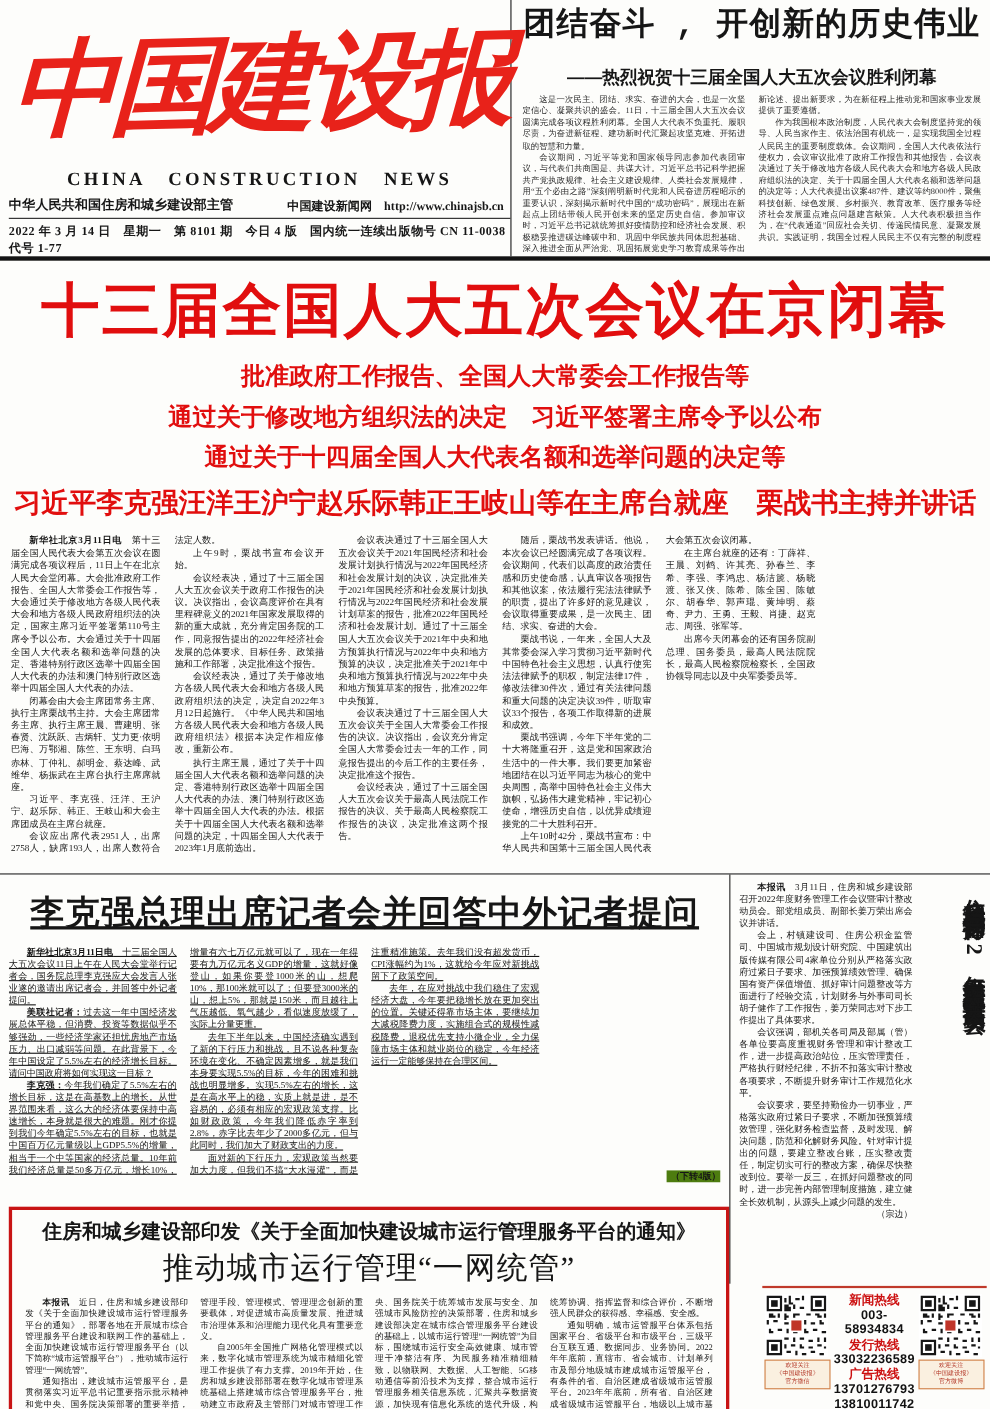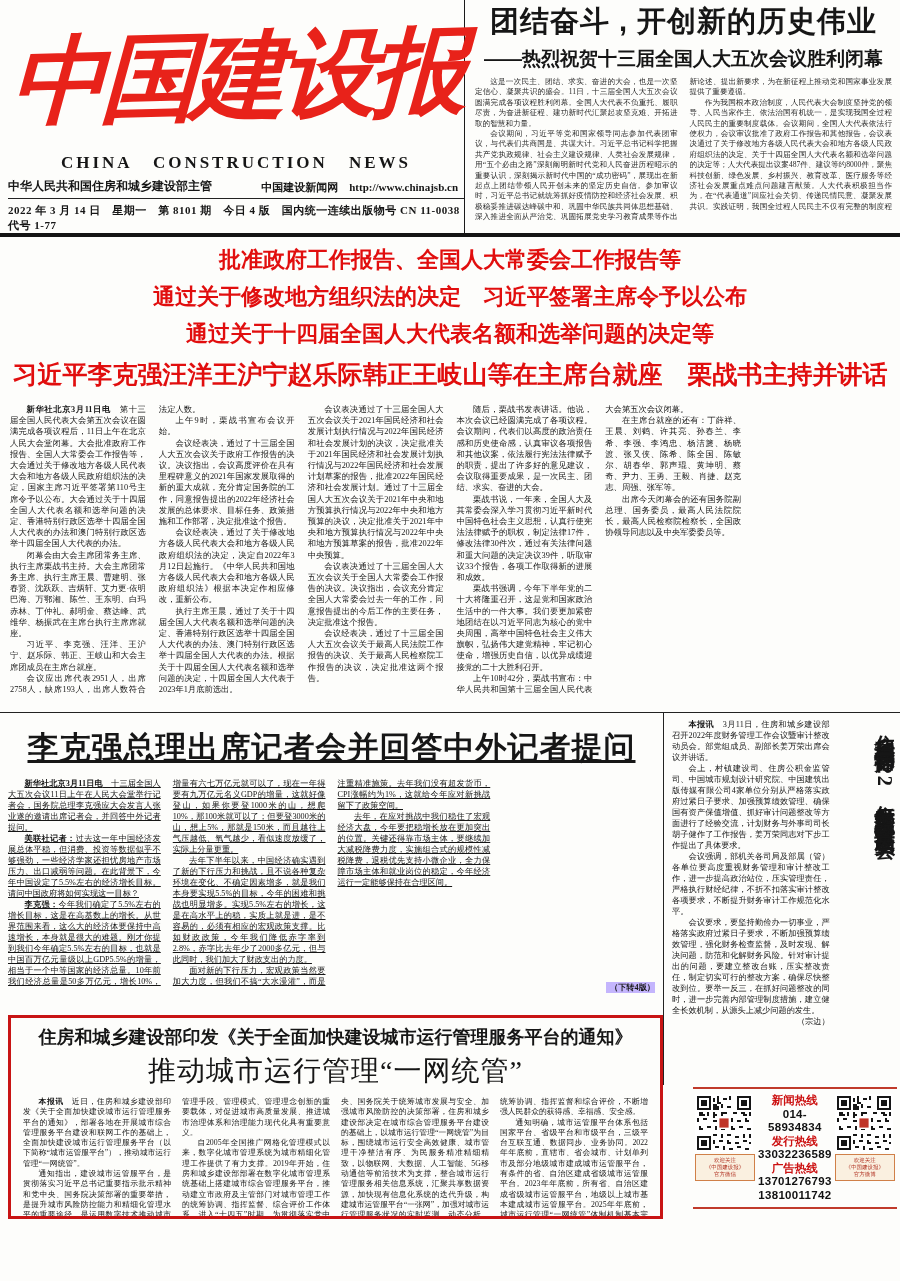--- a/index.html
+++ b/index.html
@@ -17,22 +17,22 @@
     font-size:96px; font-weight:900; font-style:italic; color:#e8221a;
     letter-spacing:-6px; transform:skew(-3deg) rotate(-1.5deg);
     font-family:"DejaVu Serif","Liberation Serif",serif; white-space:nowrap;
   }
   .mast-en { text-align:center; font-weight:700; font-size:17px; letter-spacing:3px; word-spacing:14px; }
   .mast-info { display:flex; justify-content:space-between; align-items:flex-end; padding:5px 6px 3px 0; }
   .mast-super { font-weight:700; font-size:12px; }
   .mast-site { font-weight:700; font-size:11px; }
   .mast-date { border-top:1.5px solid #222; font-weight:700; font-size:11px; padding:4px 4px 0 0; letter-spacing:.5px; }
   .tr-art { flex:1; border-left:1.5px solid #1a1a1a; padding:2px 8px 0 10px; }
-  .tr-head { font-family:Liberation Sans, sans-serif; font-weight:900; font-size:29px; text-align:center; letter-spacing:1px; }
-  .tr-sub { font-family:"Liberation Sans","DejaVu Sans",sans-serif; font-weight:700; font-size:19px; text-align:center; margin-top:4px; }
+  .tr-head { font-family:Liberation Mono, monospace; font-weight:900; font-size:29px; text-align:center; letter-spacing:1px; }
+  .tr-sub { font-family:"Liberation Sans","DejaVu Sans",sans-serif; font-weight:700; font-size:16px; text-align:center; margin-top:18px; }
   .tr-body { margin-top:5px; height:150px; overflow:hidden; column-count:2; column-gap:12px; column-fill:auto;
              font-size:7.6px; line-height:10.4px; text-align:justify; color:#2a2a2a; }
   .bar { height:4px; background:#141414; }
   
   .lead-h1 { margin-top:10px; text-align:center; font-family:"Liberation Sans","DejaVu Sans",sans-serif;
              font-weight:900; font-size:53px; color:#e10e0e; letter-spacing:2px; white-space:nowrap; }
   .lead-subs { margin-top:8px; text-align:center; color:#e10e0e;
                font-family:"Liberation Sans","DejaVu Sans",sans-serif; font-weight:700; }
   .sub-s { font-size:22px; margin-top:7px; }
   .sub-b { font-size:25px; margin-top:9px; font-weight:900; }
@@ -43,21 +43,21 @@
   .para b { font-weight:700; }
   .hr1 { margin-top:8px; border-top:1.5px solid #222; }
   
   .lower { display:flex; }
   .lower-left { width:663px; }
   .prem { padding:0 8px;text-decoration:underline; }
   .prem-h2 { margin-top:14px; text-align:center; font-weight:900; font-size:31px; letter-spacing:1px; white-space:nowrap; }
   .prem-body { position:relative; margin-top:9px; height:215px; overflow:hidden;
                column-count:4; column-gap:12px; column-fill:auto;
                font-size:8.2px; line-height:11px; text-align:justify; }
-  .jump { position:absolute; right:0; bottom:0; background:#c4b5fd; font-weight:700; font-size:8.2px; padding-left:4px; }
+  .jump { position:absolute; right:0; bottom:0; background:#4d7c0f; font-weight:700; font-size:8.2px; padding-left:4px; }
   .red-box { margin:22px 0 0 8px; width:655px; height:204px; border:3px solid #c81414; padding:4px 12px 6px 12px; overflow:hidden; }
   .box-eyebrow { margin-top:3px; text-align:center; font-family:"Liberation Sans","DejaVu Sans",sans-serif;
                  font-weight:700; font-size:18px; }
   .box-h { margin-top:3px; text-align:center; font-weight:400; font-size:28px; letter-spacing:1px; }
   .box-body { position:relative; margin-top:7px; height:130px; overflow:hidden;
               column-count:4; column-gap:11px; column-fill:auto;
               font-size:7.8px; line-height:10.3px; text-align:justify; }
   .lower-right { flex:1; display:flex; flex-direction:column; }
   .fin-row { display:flex; height:372px; border-left:1px solid #222; padding:6px 4px 0 8px; }
   .fin-art { flex:1; padding-right:6px; font-size:8.2px; line-height:11px; text-align:justify; overflow:hidden; }
@@ -115,20 +115,21 @@
       <div class="tr-body">
           <p class="para">这是一次民主、团结、求实、奋进的大会，也是一次坚定信心、凝聚共识的盛会。11日，十三届全国人大五次会议圆满完成各项议程胜利闭幕。全国人大代表不负重托、履职尽责，为奋进新征程、建功新时代汇聚起攻坚克难、开拓进取的智慧和力量。</p>
           <p class="para">会议期间，习近平等党和国家领导同志参加代表团审议，与代表们共商国是、共谋大计。习近平总书记科学把握共产党执政规律、社会主义建设规律、人类社会发展规律，用“五个必由之路”深刻阐明新时代党和人民奋进历程昭示的重要认识，深刻揭示新时代中国的“成功密码”，展现出在新起点上团结带领人民开创未来的坚定历史自信。参加审议时，习近平总书记就统筹抓好疫情防控和经济社会发展、积极稳妥推进碳达峰碳中和、巩固中华民族共同体思想基础、深入推进全面从严治党、巩固拓展党史学习教育成果等作出新论述、提出新要求，为在新征程上推动党和国家事业发展提供了重要遵循。</p>
           <p class="para">作为我国根本政治制度，人民代表大会制度坚持党的领导、人民当家作主、依法治国有机统一，是实现我国全过程人民民主的重要制度载体。会议期间，全国人大代表依法行使权力，会议审议批准了政府工作报告和其他报告，会议表决通过了关于修改地方各级人民代表大会和地方各级人民政府组织法的决定、关于十四届全国人大代表名额和选举问题的决定等；人大代表提出议案487件、建议等约8000件，聚焦科技创新、绿色发展、乡村振兴、教育改革、医疗服务等经济社会发展重点难点问题建言献策。人大代表积极担当作为，在“代表通道”回应社会关切、传递民情民意、凝聚发展共识。实践证明，我国全过程人民民主不仅有完整的制度程序，而且有完整的参与实践，是最广泛、最真实、最管用的民主。（下转4版）</p>
         </div>
     </div>
   </div>
   <div class="bar"></div>
 
   <div>
+    <div class="lead-h1">十三届全国人大五次会议在京闭幕</div>
     <div class="lead-subs">
       <div class="sub-s">批准政府工作报告、全国人大常委会工作报告等</div>
       <div class="sub-s">通过关于修改地方组织法的决定　习近平签署主席令予以公布</div>
       <div class="sub-s">通过关于十四届全国人大代表名额和选举问题的决定等</div>
       <div class="sub-b">习近平李克强汪洋王沪宁赵乐际韩正王岐山等在主席台就座　栗战书主持并讲话</div>
     </div>
     <div class="lead-body">
       <p class="para"><b>新华社北京3月11日电</b><span>　第十三届全国人民代表大会第五次会议在圆满完成各项议程后，11日上午在北京人民大会堂闭幕。大会批准政府工作报告、全国人大常委会工作报告等，大会通过关于修改地方各级人民代表大会和地方各级人民政府组织法的决定，国家主席习近平签署第110号主席令予以公布。大会通过关于十四届全国人大代表名额和选举问题的决定、香港特别行政区选举十四届全国人大代表的办法和澳门特别行政区选举十四届全国人大代表的办法。</span></p>
       <div>
           <p class="para">闭幕会由大会主席团常务主席、执行主席栗战书主持。大会主席团常务主席、执行主席王晨、曹建明、张春贤、沈跃跃、吉炳轩、艾力更·依明巴海、万鄂湘、陈竺、王东明、白玛赤林、丁仲礼、郝明金、蔡达峰、武维华、杨振武在主席台执行主席席就座。</p>
@@ -201,21 +202,21 @@
         <div class="qr-unit">
           <svg class="qr-svg" viewBox="0 0 29 29">
               <use href="#qr-glyph"></use>
             </svg>
           <div class="qr-caption">欢迎关注
 《中国建设报》
 官方微信</div>
         </div>
         <div class="hotlines">
           <div class="hl-label">新闻热线</div>
-          <div class="hl-num">014-58934834</div>
+          <div class="hl-num">003-58934834</div>
           <div class="hl-label">发行热线</div>
           <div class="hl-num">33032236589</div>
           <div class="hl-label">广告热线</div>
           <div class="hl-num">13701276793</div>
           <div class="hl-num">13810011742</div>
         </div>
         <div class="qr-unit">
           <svg class="qr-svg" viewBox="0 0 29 29">
               <use href="#qr-glyph"></use>
             </svg>

